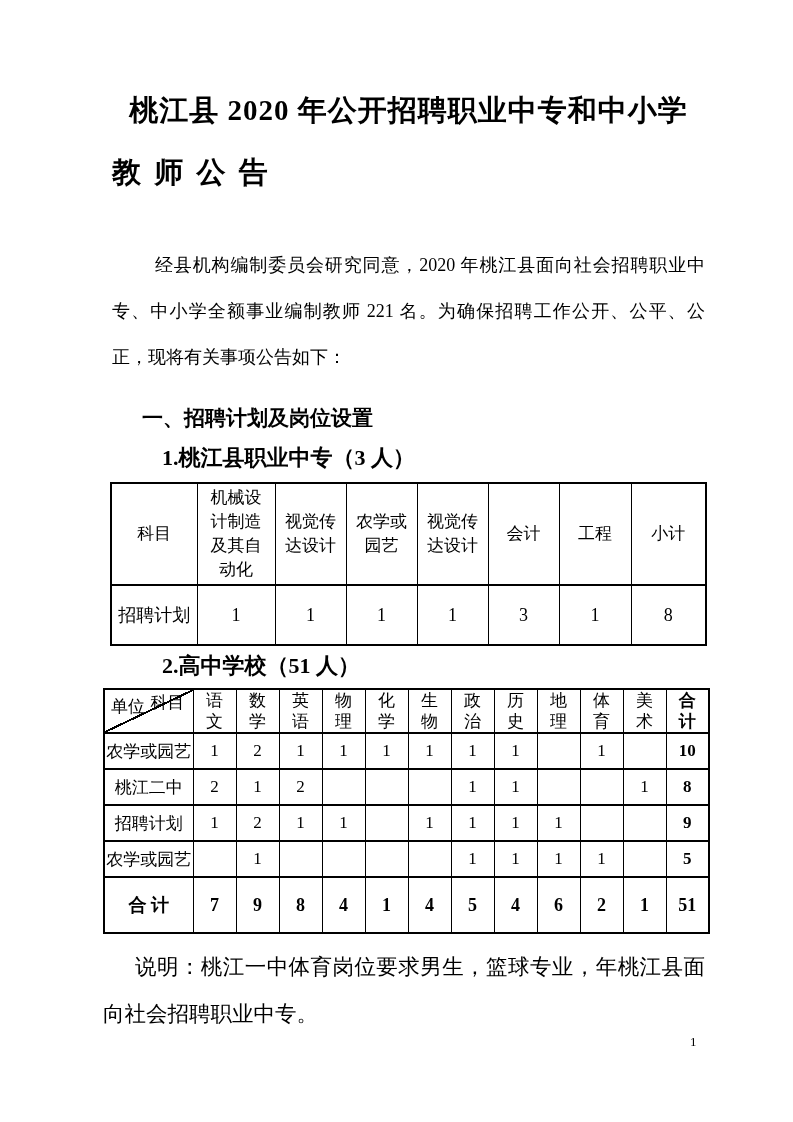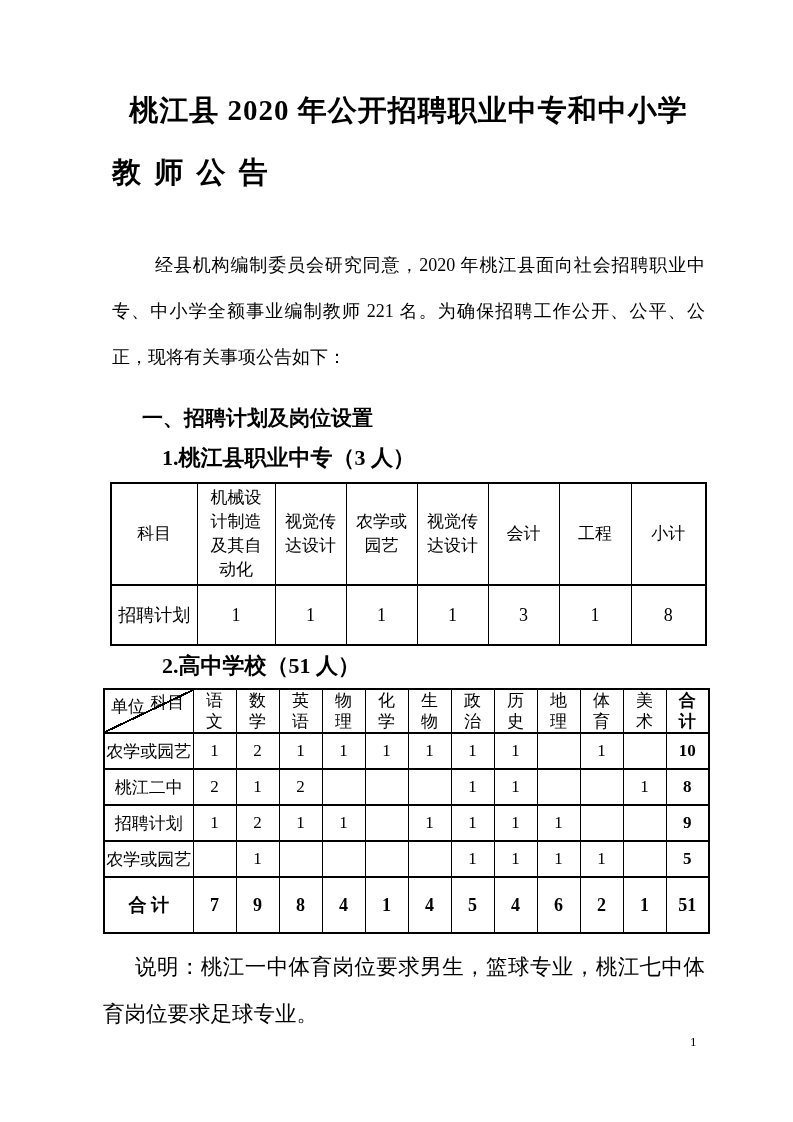--- a/index.html
+++ b/index.html
@@ -251,18 +251,18 @@
         <td>5</td>
         <td>4</td>
         <td>6</td>
         <td>2</td>
         <td>1</td>
         <td class="total-col">51</td>
       </tr>
     </tbody>
       </table>
 
-    <p class="note">说明：桃江一中体育岗位要求男生，篮球专业，桃江七中体育岗位要求足球专业。</p>
+    <p class="note">说明：桃江一中体育岗位要求男生，篮球专业，年桃江县面向社会招聘职业中专。</p>
 
   </div>
 
   <div class="pageno">1</div>
 </div>
 
 </body></html>

